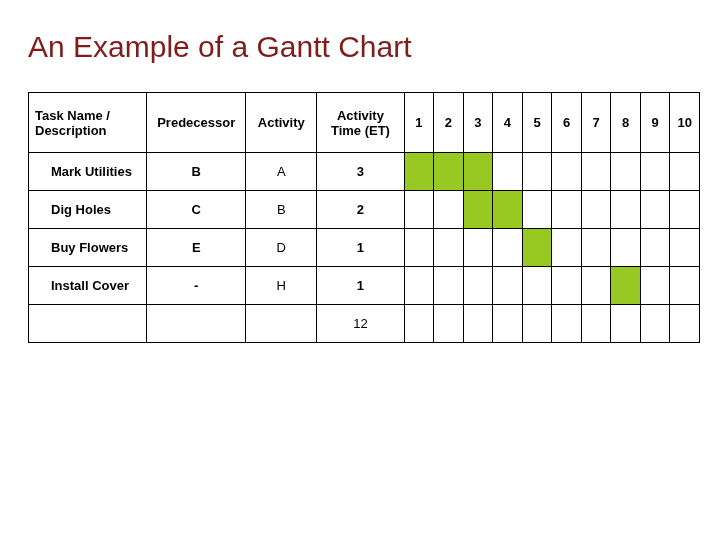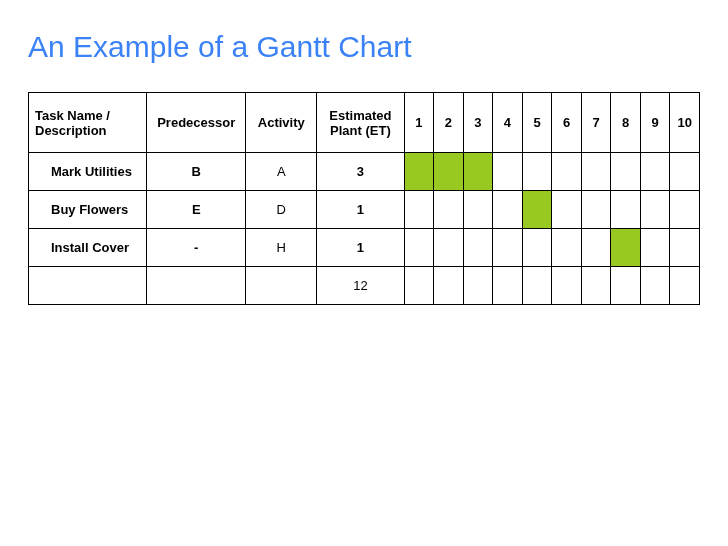--- a/index.html
+++ b/index.html
@@ -7,21 +7,21 @@
       width: 728px;
       height: 546px;
       background: #fff;
       font-family: "Century Gothic", "Trebuchet MS", Arial, sans-serif;
       padding: 30px 28px;
       overflow: hidden;
     }
     .title {
       font-size: 30px;
       font-weight: 400;
-      color: #3b82f6;
+      color: #7f1d1d;
       margin-bottom: 28px;
     }
     table {
       width: 100%;
       border-collapse: collapse;
       table-layout: fixed;
     }
     th, td {
       border: 1px solid #000;
       padding: 6px 4px;
@@ -67,21 +67,21 @@
       <col class="col-num">
       <col class="col-num">
       <col class="col-num">
       <col class="col-num">
   </colgroup>
   <thead>
     <tr>
       <th style="text-align:left;padding-left:6px;">Task Name / Description</th>
       <th>Predecessor</th>
       <th>Activity</th>
-      <th>Estimated Plant (ET)</th>
+      <th>Activity Time (ET)</th>
       <th>1</th>
       <th>2</th>
       <th>3</th>
       <th>4</th>
       <th>5</th>
       <th>6</th>
       <th>7</th>
       <th>8</th>
       <th>9</th>
       <th>10</th>
@@ -90,20 +90,36 @@
   <tbody id="gantt-body">
       <tr>
         <td class="task-cell">Mark Utilities</td>
         <td class="pred-cell">B</td>
         <td class="act-cell">A</td>
         <td class="et-cell">3</td>
         <td class="filled"></td>
         <td class="filled"></td>
         <td class="filled"></td>
         <td></td>
+        <td></td>
+        <td></td>
+        <td></td>
+        <td></td>
+        <td></td>
+        <td></td>
+      </tr>
+      <tr>
+        <td class="task-cell">Dig Holes</td>
+        <td class="pred-cell">C</td>
+        <td class="act-cell">B</td>
+        <td class="et-cell">2</td>
+        <td></td>
+        <td></td>
+        <td class="filled"></td>
+        <td class="filled"></td>
         <td></td>
         <td></td>
         <td></td>
         <td></td>
         <td></td>
         <td></td>
       </tr>
       <tr>
         <td class="task-cell">Buy Flowers</td>
         <td class="pred-cell">E</td>

